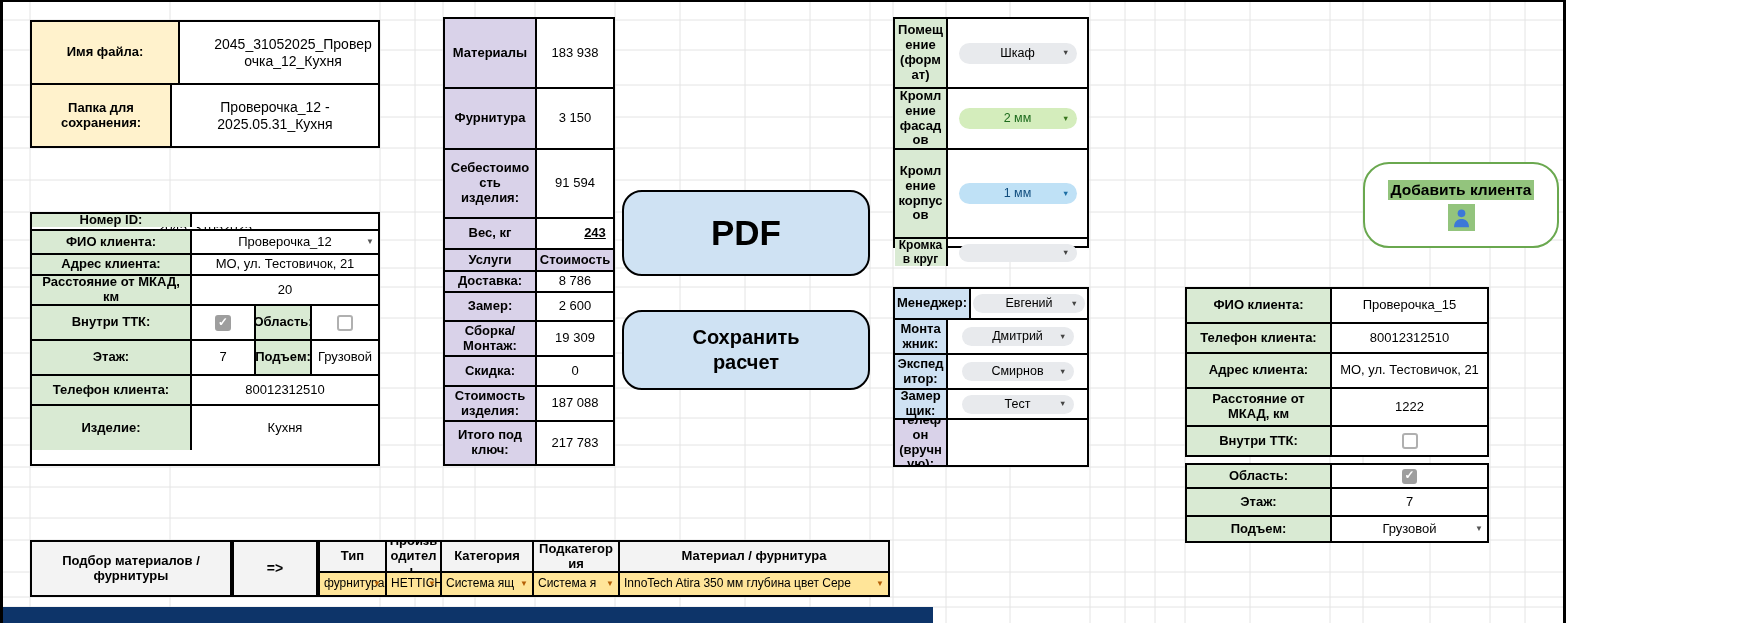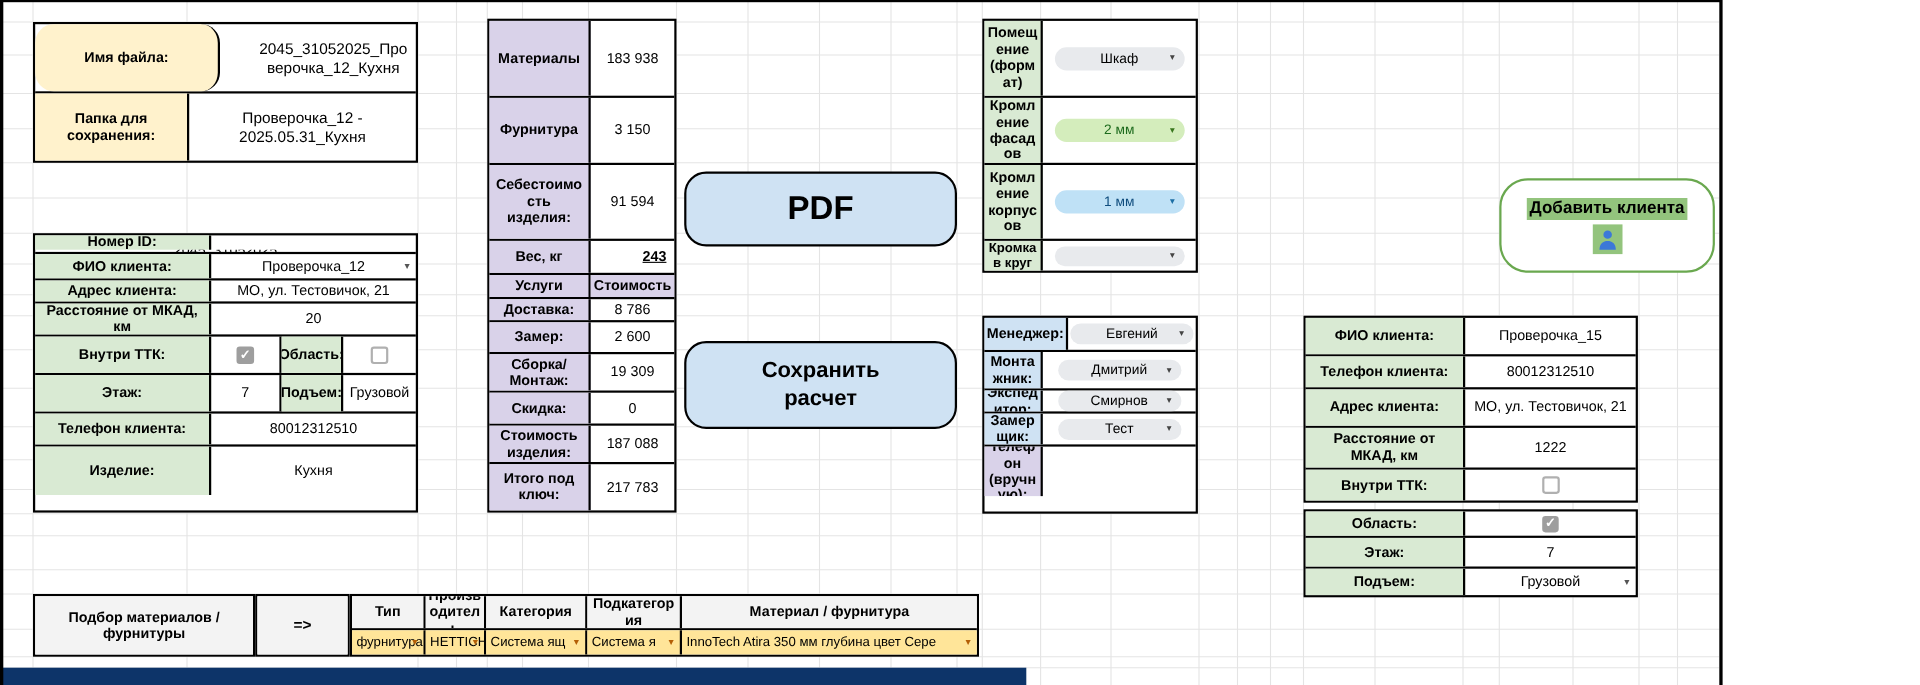--- a/index.html
+++ b/index.html
@@ -34,21 +34,21 @@
   .pill.g{background:#e8eaed;}  .pill.g .pill-dd{color:#444;}
   .pill.grn{background:#d4edbc;}.pill.grn .pill-dd{color:#38761d;}
   .pill.blu{background:#bfe1f6;}.pill.blu .pill-dd{color:#1c6ea4;}
   .cb{width:16px;height:16px;border:2px solid #b0b0b0;border-radius:3px;background:#fff;
       display:flex;align-items:center;justify-content:center;font-size:12px;font-weight:bold;
       color:#fff;box-sizing:border-box;}
   .cb.on{background:#9e9e9e;border-color:#9e9e9e;}
   .btn{position:absolute;box-sizing:border-box;border:2px solid #000;background:#cfe2f3;
        border-radius:20px;display:flex;align-items:center;justify-content:center;
        font-weight:bold;z-index:2;cursor:default;}
-  #pdf-btn{left:622px;top:156px;width:248px;height:68px;font-size:30px;}
+  #pdf-btn{left:622px;top:190px;width:248px;height:86px;font-size:35px;}
   #save-btn{left:622px;top:310px;width:248px;height:80px;font-size:20px;white-space:pre-line;
             text-align:center;line-height:1.25;}
   #add-btn{left:940px;top:489px;width:163px;height:55px;font-size:20px;border-radius:16px;}
   #add-client-btn{position:absolute;left:1363px;top:162px;width:192px;height:82px;
        background:#fff;border:2px solid #6aa84f;border-radius:26px;z-index:2;
        display:flex;flex-direction:column;align-items:center;justify-content:center;gap:4px;}
   #add-client-btn .hl{background:#93c47d;font-weight:bold;font-size:15.5px;padding:1px 3px;}
   #add-client-btn .icon-sq{width:27px;height:27px;background:#93c47d;display:flex;
        align-items:center;justify-content:center;}
   #navy-bar{position:absolute;left:0;top:607px;width:933px;height:16px;background:#0d3469;z-index:2;}
@@ -110,21 +110,21 @@
         <line x1="0" y1="607" x2="1563" y2="607"></line>
     </g>
   </svg>
 
   <div class="edge" style="left:0;top:0;width:1565px;height:2px;"></div>
   <div class="edge" style="left:0;top:0;width:3px;height:623px;"></div>
   <div class="edge" style="left:1563px;top:0;width:3px;height:623px;"></div>
 
   <div class="tbl" style="left:30px;top:20px;width:350px;height:128px;">
     <div class="row" style="height:63px;">
-      <div class="cell lbl yellow" style="width:168px;border-radius:17px;">Имя файла:</div>
+      <div class="cell lbl yellow" style="width:148px;">Имя файла:</div>
       <div class="cell val wrap-all" style="font-size:14px;">2045_31052025_Проверочка_12_Кухня</div>
     </div>
     <div class="row" style="height:61px;">
       <div class="cell lbl yellow wrap-word" style="width:140px;">Папка для сохранения:</div>
       <div class="cell val" style="font-size:14px;">Проверочка_12 - 2025.05.31_Кухня</div>
     </div>
   </div>
 
   <div class="tbl" style="left:30px;top:212px;width:350px;height:254px;">
     <div class="row" style="height:17px;flex-direction:column;">
@@ -245,21 +245,21 @@
     </div>
     <div class="row" style="height:61px;">
       <div class="cell lblsm green wrap-word" style="width:53px;padding:1px 2px;">Кромление фасадов</div>
       <div class="cell">
         <span class="pill grn" style="width:118px;">
           <span class="pill-txt" style="color:#1d6b1d;">2 мм</span>
           <span class="pill-dd">▼</span>
         </span>
       </div>
     </div>
-    <div class="row" style="height:69px;">
+    <div class="row" style="height:89px;">
       <div class="cell lblsm green wrap-word" style="width:53px;padding:1px 2px;">Кромление корпусов</div>
       <div class="cell">
         <span class="pill blu" style="width:118px;">
           <span class="pill-txt" style="color:#104d7e;">1 мм</span>
           <span class="pill-dd">▼</span>
         </span>
       </div>
     </div>
     <div class="row" style="height:27px;">
       <div class="cell lblsm green wrap-word" style="width:53px;padding:1px 2px;font-size:12px;">Кромка в круг</div>
@@ -284,21 +284,21 @@
     </div>
     <div class="row" style="height:35px;">
       <div class="cell lblsm blue wrap-word" style="width:53px;padding:1px 2px;">Монтажник:</div>
       <div class="cell">
         <span class="pill g" style="width:112px;height:19px;">
           <span class="pill-txt">Дмитрий</span>
           <span class="pill-dd">▼</span>
         </span>
       </div>
     </div>
-    <div class="row" style="height:21px;">
+    <div class="row" style="height:35px;">
       <div class="cell lblsm blue wrap-word" style="width:53px;padding:1px 2px;">Экспедитор:</div>
       <div class="cell">
         <span class="pill g" style="width:112px;height:19px;">
           <span class="pill-txt">Смирнов</span>
           <span class="pill-dd">▼</span>
         </span>
       </div>
     </div>
     <div class="row" style="height:30px;">
       <div class="cell lblsm blue wrap-word" style="width:53px;padding:1px 2px;">Замерщик:</div>

